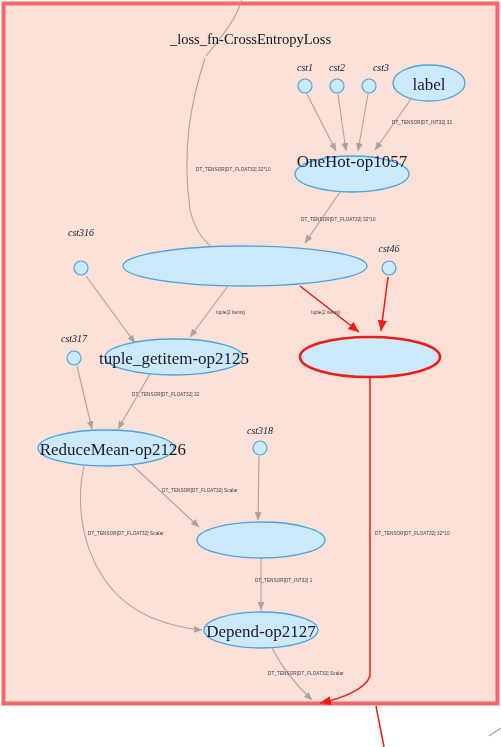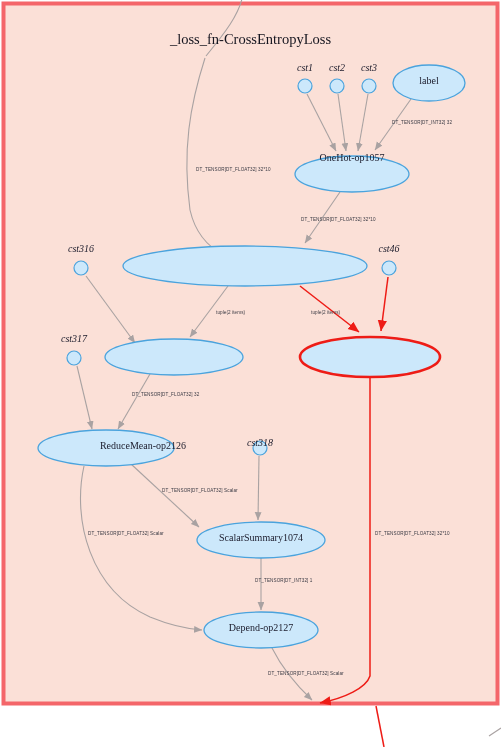--- a/index.html
+++ b/index.html
@@ -10,21 +10,21 @@
   #svgroot{position:absolute;left:0;top:0;width:501px;height:747px;}
 
   .nodelabel{
     position:absolute;
     color:#1b1b2b;
     white-space:nowrap;
     text-align:center;
     pointer-events:none;
     font-family:"Liberation Serif","DejaVu Serif",serif;
   }
-  .op-label{font-size:10px;}
+  .op-label{font-size:17px;}
   .cst-label{font-size:10px;font-style:italic;}
   .edge-label{
     position:absolute;
     font-size:4.6px;
     color:#3a3a44;
     white-space:nowrap;
     letter-spacing:.1px;
     font-family:"Liberation Sans","DejaVu Sans",sans-serif;
     pointer-events:none;
   }
@@ -163,35 +163,35 @@
     <ellipse cx="261" cy="630" rx="57" ry="18" fill="#cce8fb" stroke="#4aa3dd" stroke-width="1.3"></ellipse>
   </svg>
 
   <div class="title-label" style="left:0;top:31px;width:501px;text-align:center;">_loss_fn-CrossEntropyLoss</div>
 
   <div class="nodelabel op-label" style="left:379px;top:75px;width:100px;">label</div>
 
   <div class="nodelabel op-label" style="left:252px;top:152px;width:200px;">OneHot-op1057</div>
 
 
+  <div class="nodelabel op-label" style="left:94px;top:349px;width:160px;">tuple_getitem-op2125</div>
 
 
   <div class="nodelabel op-label" style="left:26px;top:440px;width:160px;text-align:right;">ReduceMean-op2126</div>
 
-  <div class="nodelabel op-label" style="left:181px;top:532px;width:160px;">ScalarSummary1074</div>
 
   <div class="nodelabel op-label" style="left:181px;top:622px;width:160px;">Depend-op2127</div>
 
   <div class="nodelabel cst-label" style="left:285px;top:62px;width:40px;">cst1</div>
   <div class="nodelabel cst-label" style="left:317px;top:62px;width:40px;">cst2</div>
-  <div class="nodelabel cst-label" style="left:349px;top:62px;width:40px;">cst3</div>
-  <div class="nodelabel cst-label" style="left:56px;top:243px;width:50px;">cst316</div>
+  <div class="nodelabel cst-label" style="left:349px;top:62px;width:40px;text-align:right;">cst3</div>
+  <div class="nodelabel cst-label" style="left:56px;top:227px;width:50px;">cst316</div>
   <div class="nodelabel cst-label" style="left:366px;top:243px;width:46px;">cst46</div>
   <div class="nodelabel cst-label" style="left:49px;top:333px;width:50px;">cst317</div>
-  <div class="nodelabel cst-label" style="left:235px;top:425px;width:50px;margin-top:12px;">cst318</div>
+  <div class="nodelabel cst-label" style="left:235px;top:425px;width:50px;">cst318</div>
 
   <div class="edge-label" style="left:392px;top:120px;">DT_TENSOR[DT_INT32] 32</div>
   <div class="edge-label" style="left:196px;top:167px;">DT_TENSOR[DT_FLOAT32] 32*10</div>
   <div class="edge-label" style="left:301px;top:217px;">DT_TENSOR[DT_FLOAT32] 32*10</div>
   <div class="edge-label" style="left:216px;top:310px;">tuple(2 items)</div>
   <div class="edge-label" style="left:311px;top:310px;">tuple(2 items)</div>
   <div class="edge-label" style="left:132px;top:392px;">DT_TENSOR[DT_FLOAT32] 32</div>
   <div class="edge-label" style="left:162px;top:488px;">DT_TENSOR[DT_FLOAT32] Scalar</div>
   <div class="edge-label" style="left:88px;top:531px;">DT_TENSOR[DT_FLOAT32] Scalar</div>
   <div class="edge-label" style="left:255px;top:578px;">DT_TENSOR[DT_INT32] 1</div>

